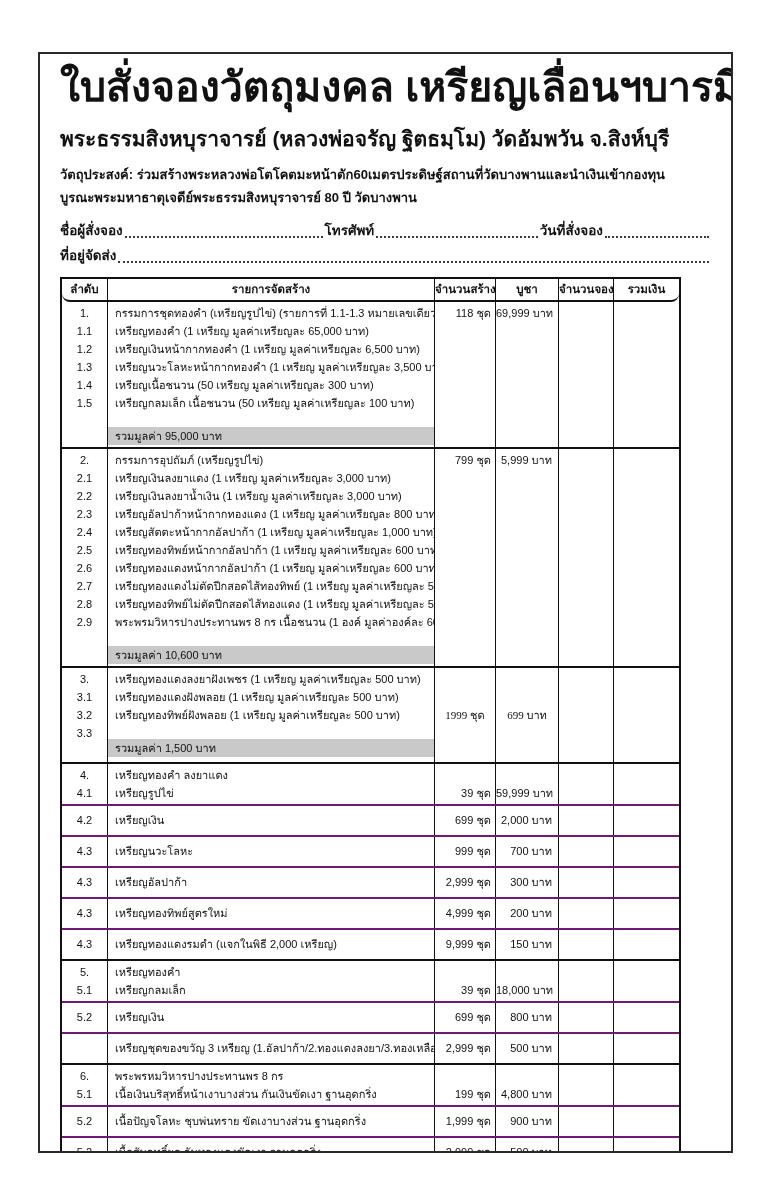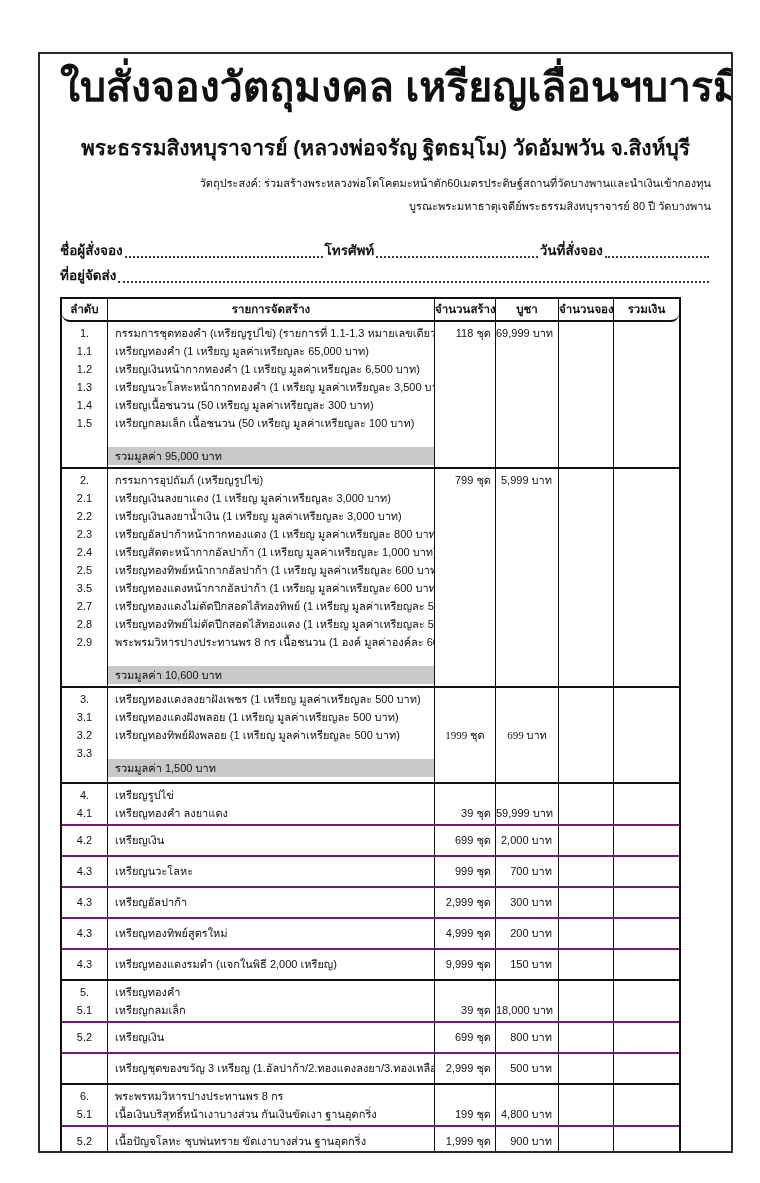--- a/index.html
+++ b/index.html
@@ -1,22 +1,22 @@
 <!DOCTYPE html>
 <html><head>
 <meta charset="utf-8">
 <style>
   html,body{margin:0;padding:0;background:#ffffff;}
   body{width:760px;height:1183px;position:relative;font-family:"Liberation Sans",sans-serif;color:#111;}
   .sheet{position:absolute;left:38px;top:52px;width:695px;height:1101px;border:2px solid #2a2a2a;box-sizing:border-box;padding:0 20px;overflow:hidden;background:#fff;}
   .title{font-size:41px;font-weight:800;text-align:center;margin-top:10px;line-height:1.15;letter-spacing:0px;white-space:nowrap;}
-  .subtitle{font-size:21px;font-weight:700;text-align:center;margin-top:20px;white-space:nowrap;}
-  .purpose{font-size:11px;font-weight:400;text-align:right;margin-top:8px;line-height:23px;}
+  .subtitle{font-size:21px;font-weight:700;text-align:left;margin-top:11px;white-space:nowrap;}
+  .purpose{font-size:13px;font-weight:700;text-align:left;margin-top:8px;line-height:23px;}
   .formline{display:flex;align-items:flex-end;font-size:13.5px;font-weight:700;height:25px;white-space:nowrap;}
-  .formline.first{margin-top:18px;}
+  .formline.first{margin-top:7px;}
   .dots{border-bottom:2px dotted #3a3a3a;margin:0 2px 3px 2px;}
   .g1{flex-grow:1.9;}
   .g2{flex-grow:1.55;}
   .g3{flex-grow:1.0;}
   .g4{flex-grow:5;}
   
   .tbl{margin-top:11px;width:617px;border:2px solid #111;border-bottom:4px solid #111;box-sizing:content-box;}
   .trow{display:grid;grid-template-columns:46px 327px 61px 63px 55px 65px;border-radius:8px;}
   .thead{border-bottom:2px solid #111;}
   .thead .hc{font-size:11.5px;font-weight:700;text-align:center;line-height:21px;height:21px;border-right:1px solid #111;white-space:nowrap;overflow:hidden;}
@@ -105,21 +105,21 @@
         </div>
         <div class="section">
           <div class="group">
             <div class="gc nocell">
               <div class="ln numln">2.</div>
               <div class="ln numln">2.1</div>
               <div class="ln numln">2.2</div>
               <div class="ln numln">2.3</div>
               <div class="ln numln">2.4</div>
               <div class="ln numln">2.5</div>
-              <div class="ln numln">3.5</div>
+              <div class="ln numln">2.6</div>
               <div class="ln numln">2.7</div>
               <div class="ln numln">2.8</div>
               <div class="ln numln">2.9</div>
               <div class="ln numln">&nbsp;</div>
             </div>
             <div class="gc itemcell">
               <div class="ln itemln">กรรมการอุปถัมภ์ (เหรียญรูปไข่)</div>
               <div class="ln itemln">เหรียญเงินลงยาแดง (1 เหรียญ มูลค่าเหรียญละ 3,000 บาท)</div>
               <div class="ln itemln">เหรียญเงินลงยาน้ำเงิน (1 เหรียญ มูลค่าเหรียญละ 3,000 บาท)</div>
               <div class="ln itemln">เหรียญอัลปาก้าหน้ากากทองแดง (1 เหรียญ มูลค่าเหรียญละ 800 บาท)</div>
@@ -166,22 +166,22 @@
             <div class="gc"></div>
           </div>
         </div>
         <div class="section">
           <div class="group">
             <div class="gc nocell">
               <div class="ln numln">4.</div>
               <div class="ln numln">4.1</div>
             </div>
             <div class="gc itemcell">
+              <div class="ln itemln">เหรียญทองคำ ลงยาแดง</div>
               <div class="ln itemln">เหรียญรูปไข่</div>
-              <div class="ln itemln">เหรียญทองคำ ลงยาแดง</div>
             </div>
             <div class="gc qtycell alignbottom">
               <div class="ln">39 ชุด</div>
             </div>
             <div class="gc pricecell alignbottom">
               <div class="ln">59,999 บาท</div>
             </div>
             <div class="gc"></div>
             <div class="gc"></div>
           </div>

